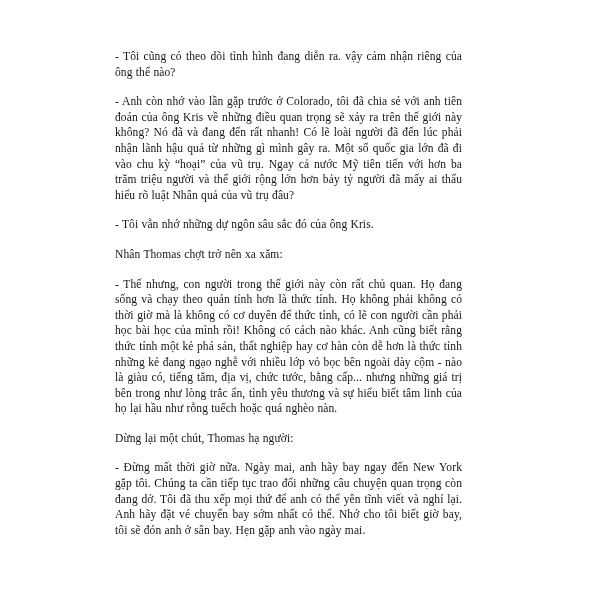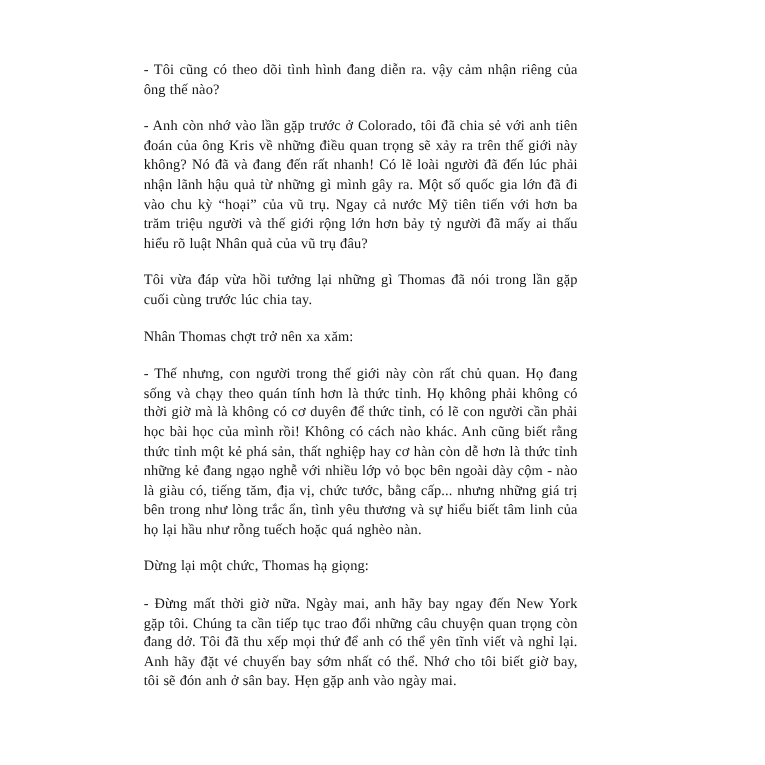--- a/index.html
+++ b/index.html
@@ -33,18 +33,18 @@
   .page p:last-child {
     margin-bottom: 0;
   }
 </style>
 </head>
 <body>
 
 <div class="page">
   <p>- Tôi cũng có theo dõi tình hình đang diễn ra. vậy cảm nhận riêng của ông thế nào?</p>
   <p>- Anh còn nhớ vào lần gặp trước ở Colorado, tôi đã chia sẻ với anh tiên đoán của ông Kris về những điều quan trọng sẽ xảy ra trên thế giới này không? Nó đã và đang đến rất nhanh! Có lẽ loài người đã đến lúc phải nhận lãnh hậu quả từ những gì mình gây ra. Một số quốc gia lớn đã đi vào chu kỳ “hoại” của vũ trụ. Ngay cả nước Mỹ tiên tiến với hơn ba trăm triệu người và thế giới rộng lớn hơn bảy tỷ người đã mấy ai thấu hiểu rõ luật Nhân quả của vũ trụ đâu?</p>
-  <p>Tôi vừa đáp vừa hồi tưởng lại những gì Thomas đã nói trong lần gặp cuối cùng trước lúc chia tay.</p>
+  <p>- Tôi vẫn nhớ những dự ngôn sâu sắc đó của ông Kris.</p>
   <p>Nhân Thomas chợt trở nên xa xăm:</p>
   <p>- Thế nhưng, con người trong thế giới này còn rất chủ quan. Họ đang sống và chạy theo quán tính hơn là thức tỉnh. Họ không phải không có thời giờ mà là không có cơ duyên để thức tỉnh, có lẽ con người cần phải học bài học của mình rồi! Không có cách nào khác. Anh cũng biết rằng thức tỉnh một kẻ phá sản, thất nghiệp hay cơ hàn còn dễ hơn là thức tỉnh những kẻ đang ngạo nghễ với nhiều lớp vỏ bọc bên ngoài dày cộm - nào là giàu có, tiếng tăm, địa vị, chức tước, bằng cấp... nhưng những giá trị bên trong như lòng trắc ẩn, tình yêu thương và sự hiểu biết tâm linh của họ lại hầu như rỗng tuếch hoặc quá nghèo nàn.</p>
-  <p>Dừng lại một chức, Thomas hạ giọng:</p>
+  <p>Dừng lại một chút, Thomas hạ người:</p>
   <p>- Đừng mất thời giờ nữa. Ngày mai, anh hãy bay ngay đến New York gặp tôi. Chúng ta cần tiếp tục trao đổi những câu chuyện quan trọng còn đang dở. Tôi đã thu xếp mọi thứ để anh có thể yên tĩnh viết và nghỉ lại. Anh hãy đặt vé chuyến bay sớm nhất có thể. Nhớ cho tôi biết giờ bay, tôi sẽ đón anh ở sân bay. Hẹn gặp anh vào ngày mai.</p>
 </div>
 
 </body></html>

